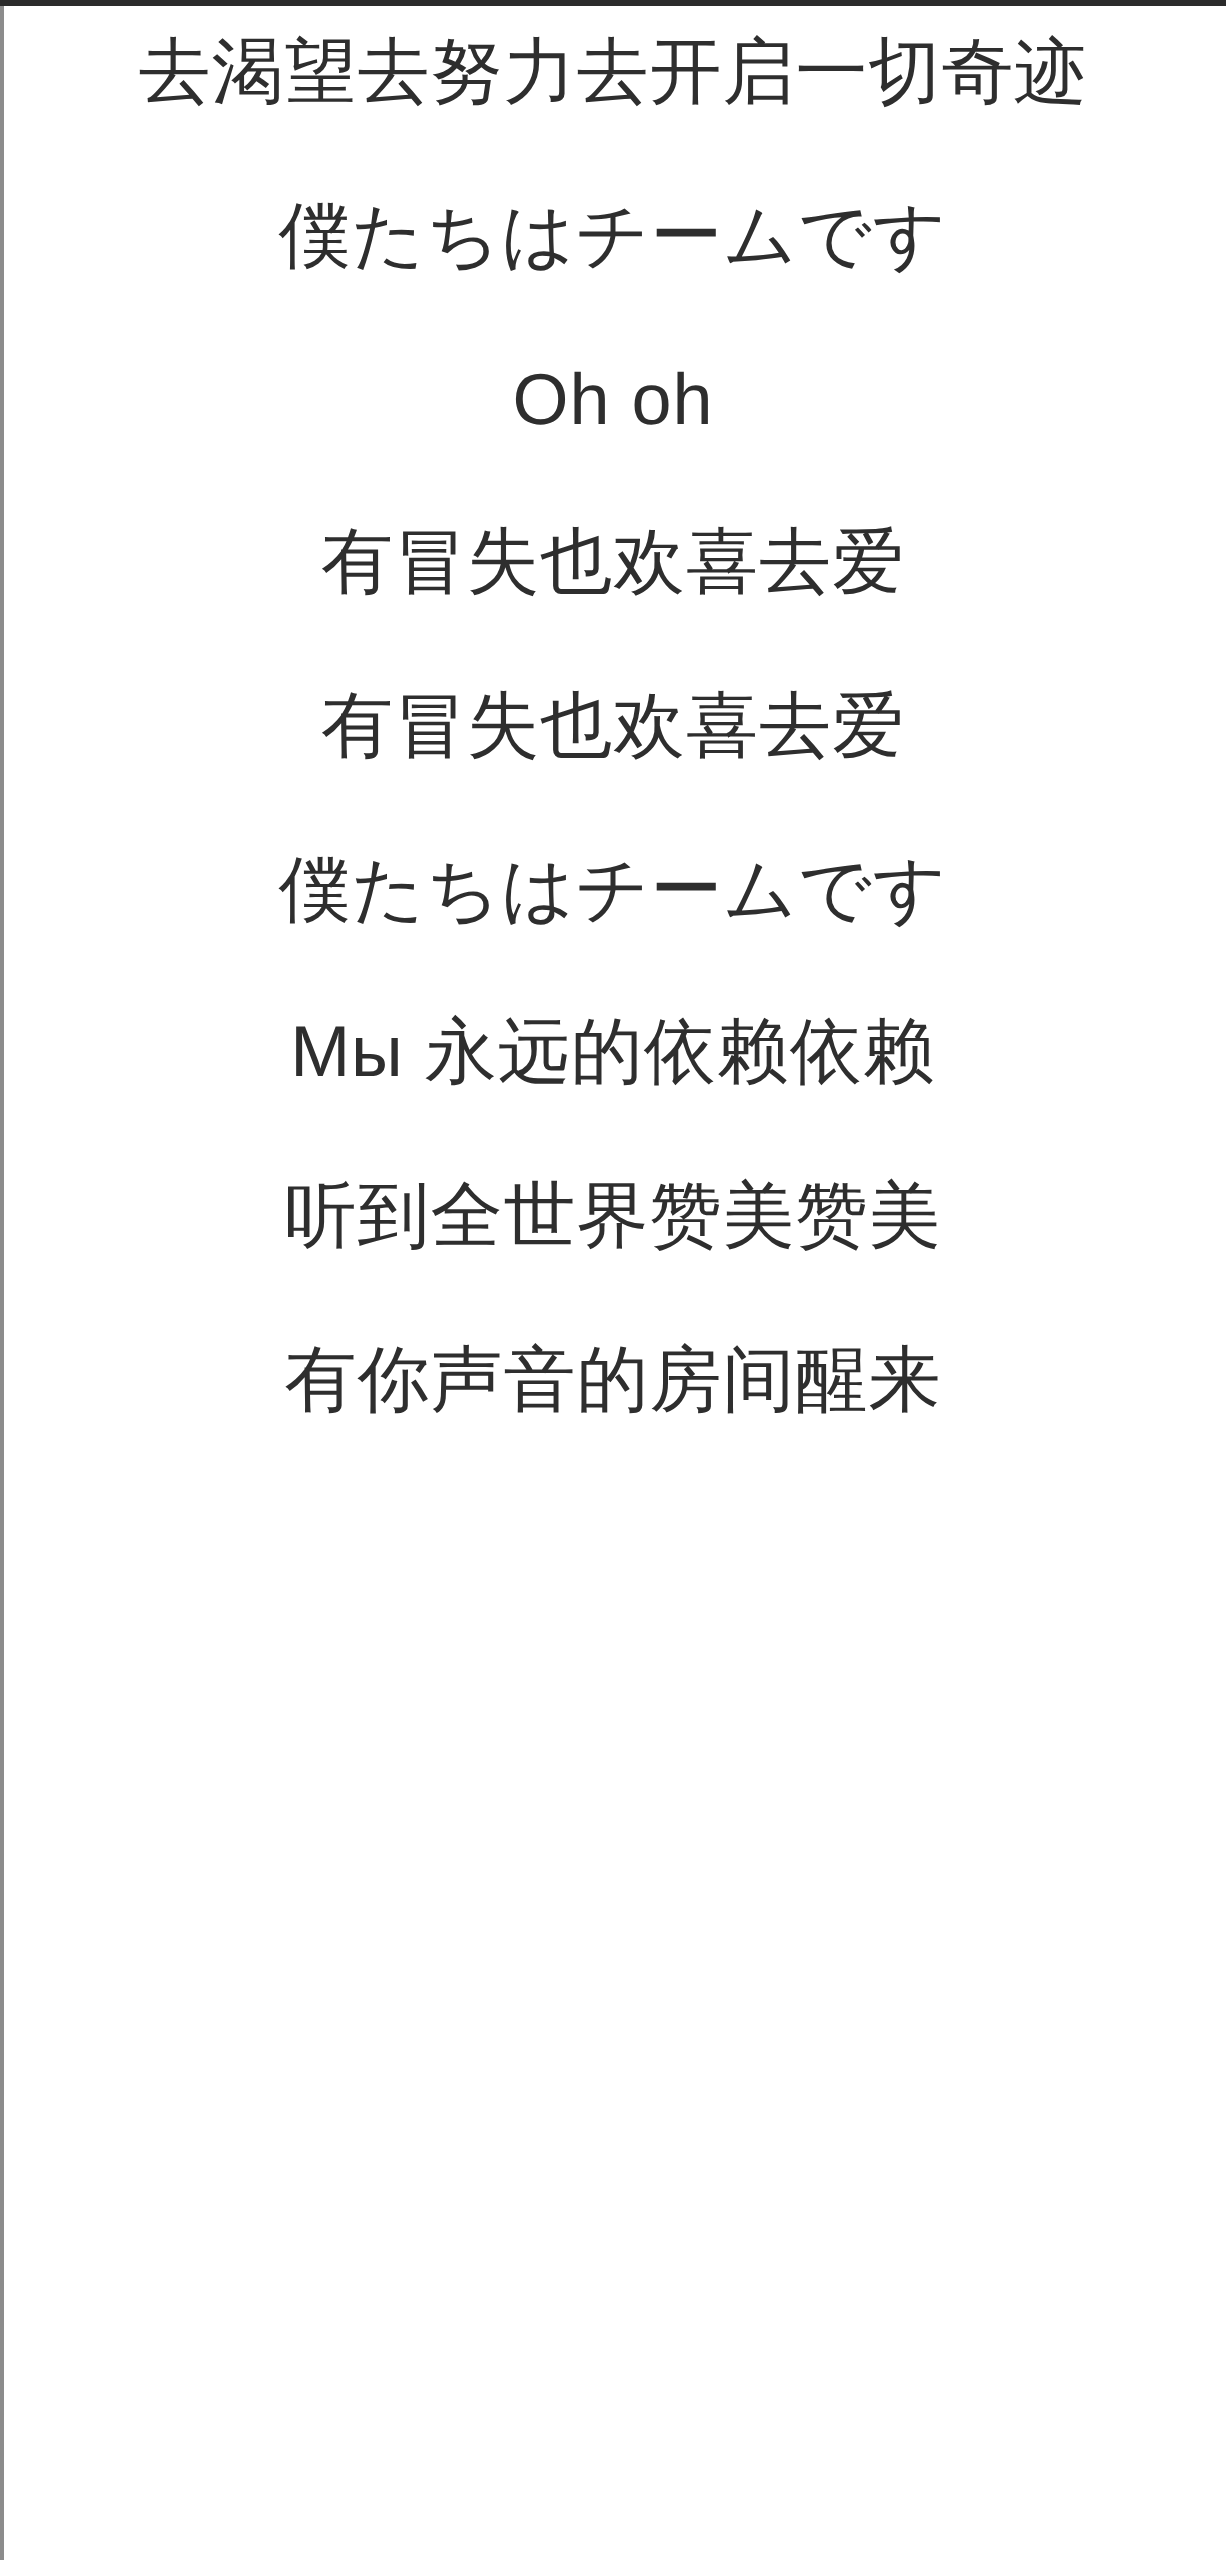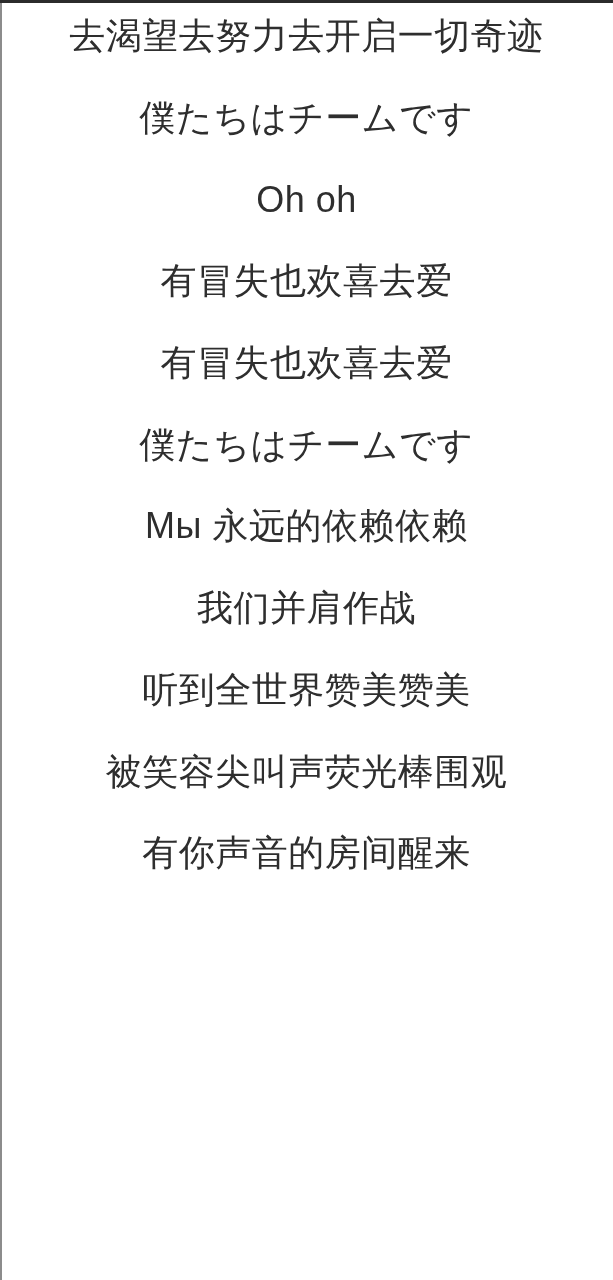--- a/index.html
+++ b/index.html
@@ -58,17 +58,15 @@
 <div class="left-edge-line"></div>
 
 <div class="lyrics-panel">
   <div class="lyric-line">去渴望去努力去开启一切奇迹</div>
   <div class="lyric-line">僕たちはチームです</div>
   <div class="lyric-line">Oh oh</div>
   <div class="lyric-line">有冒失也欢喜去爱</div>
   <div class="lyric-line">有冒失也欢喜去爱</div>
   <div class="lyric-line">僕たちはチームです</div>
   <div class="lyric-line">Мы 永远的依赖依赖</div>
-  <div class="lyric-line">我们并肩作战</div>
   <div class="lyric-line">听到全世界赞美赞美</div>
-  <div class="lyric-line">被笑容尖叫声荧光棒围观</div>
   <div class="lyric-line">有你声音的房间醒来</div>
 </div>
 
 </body></html>

